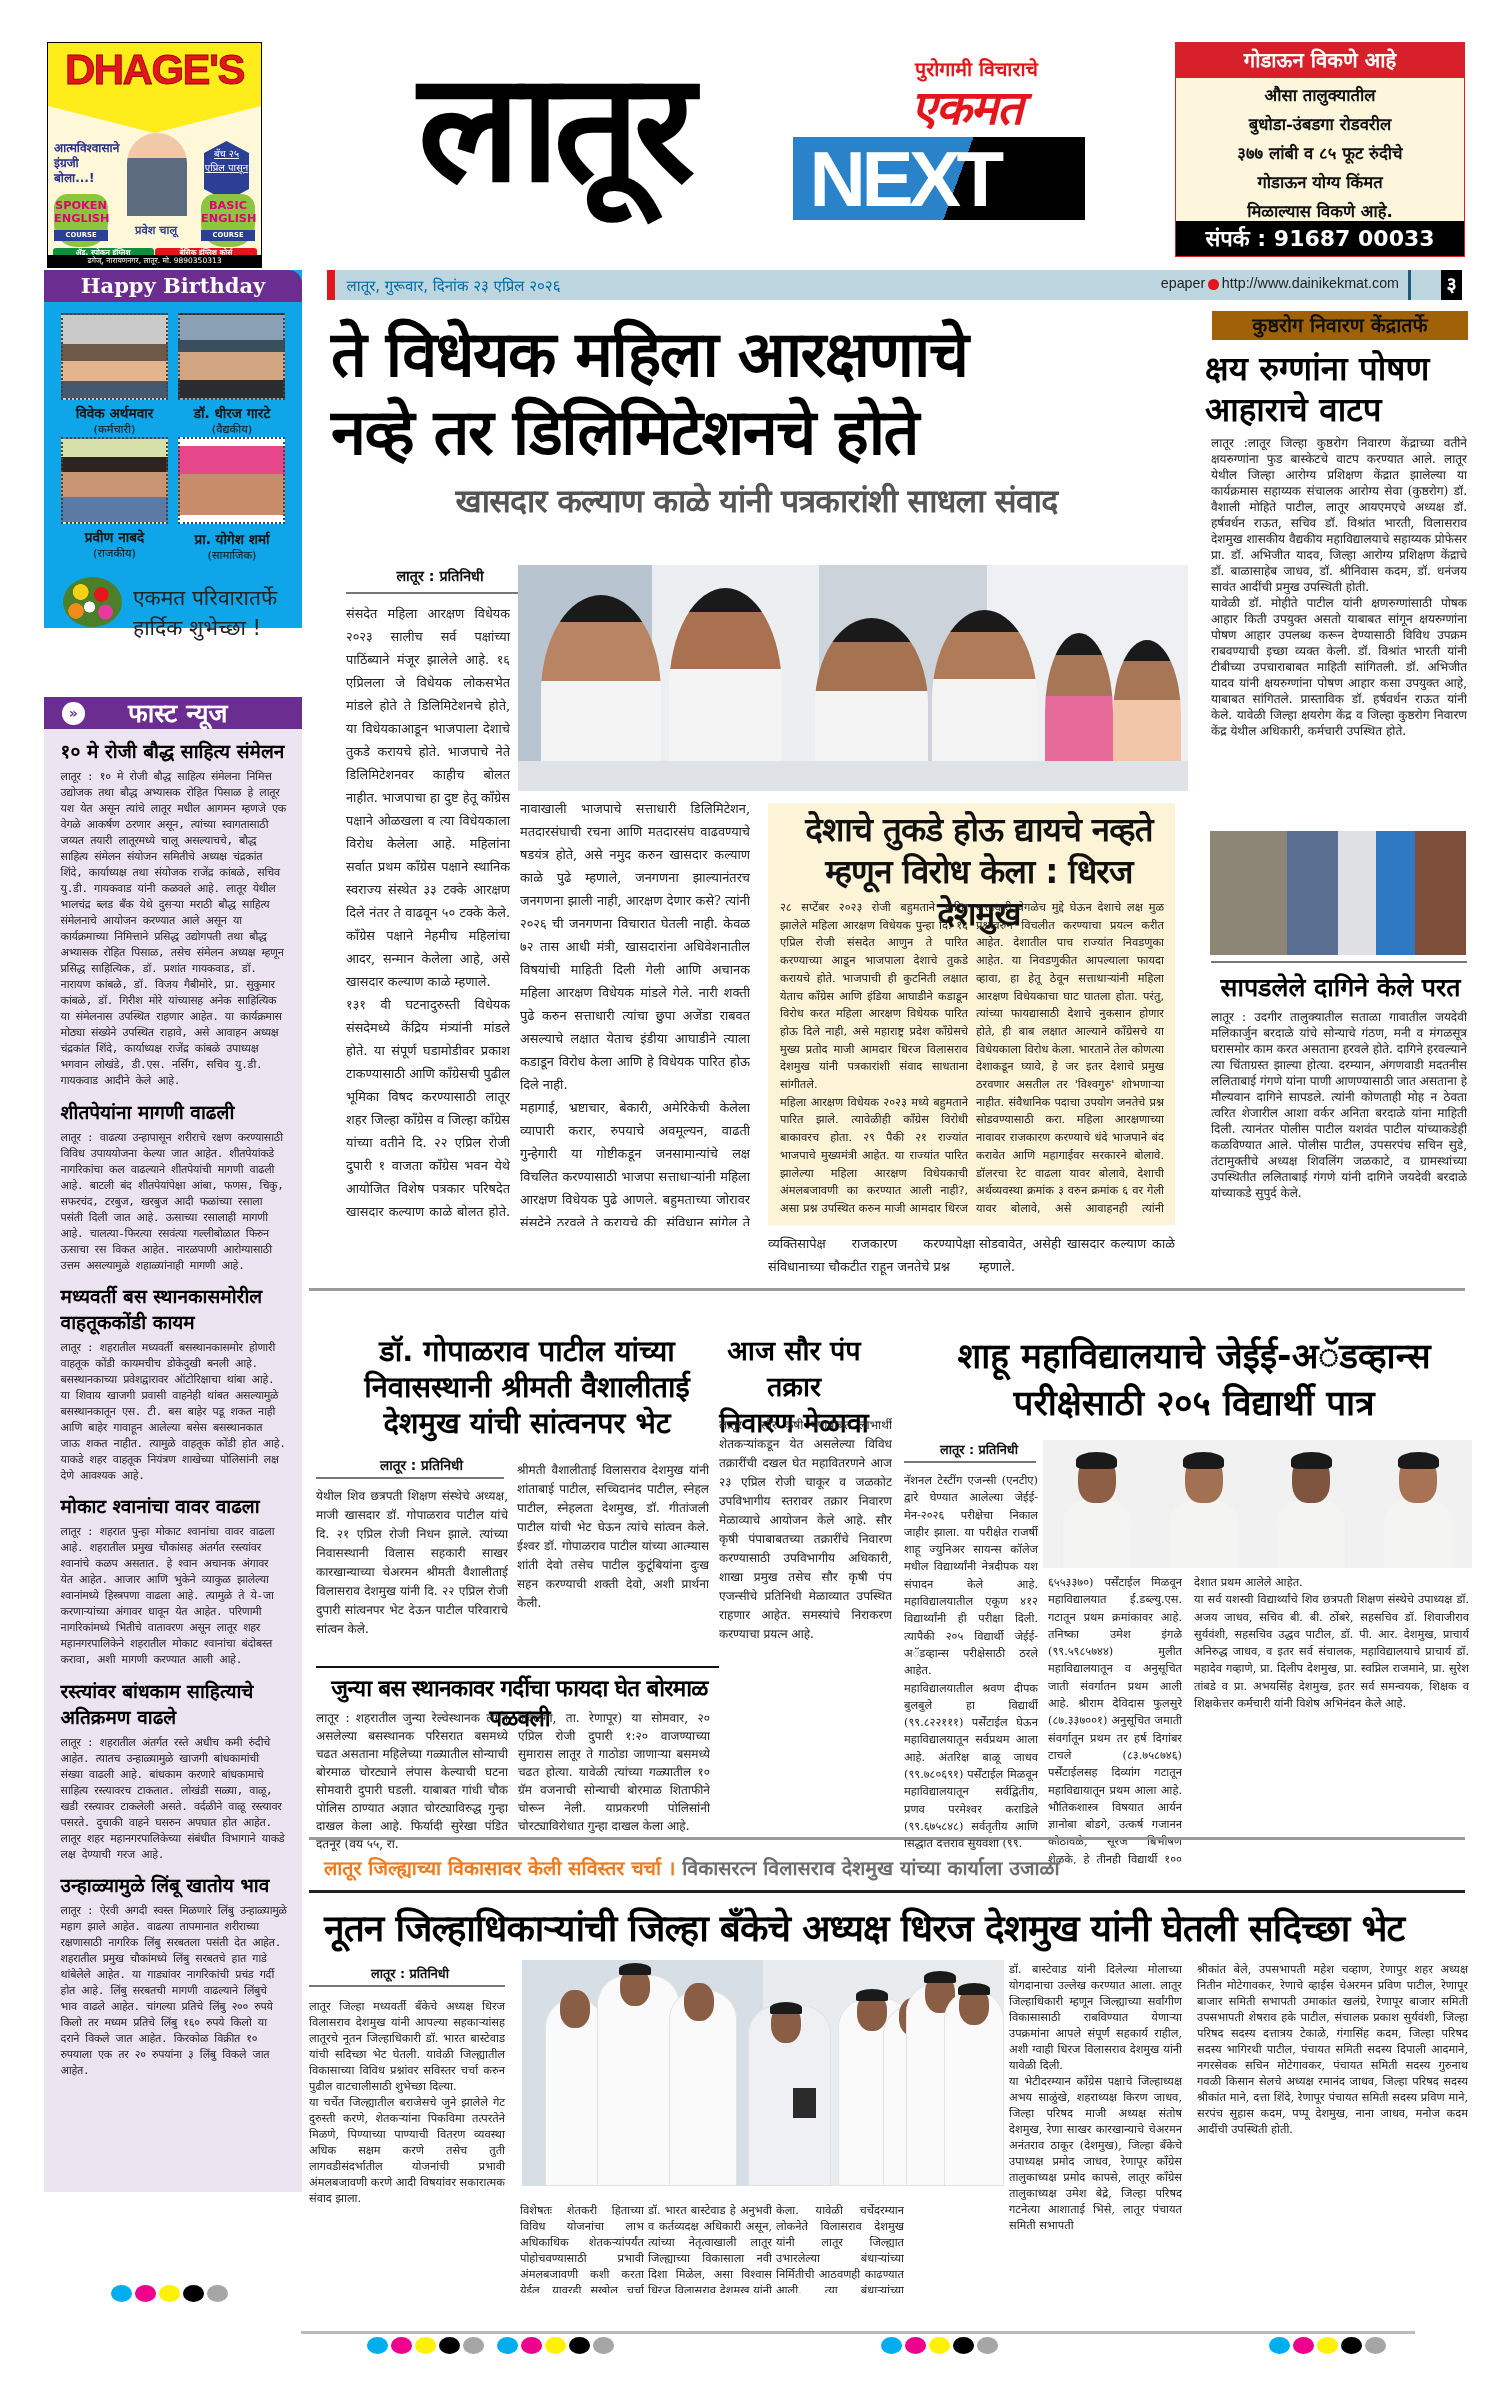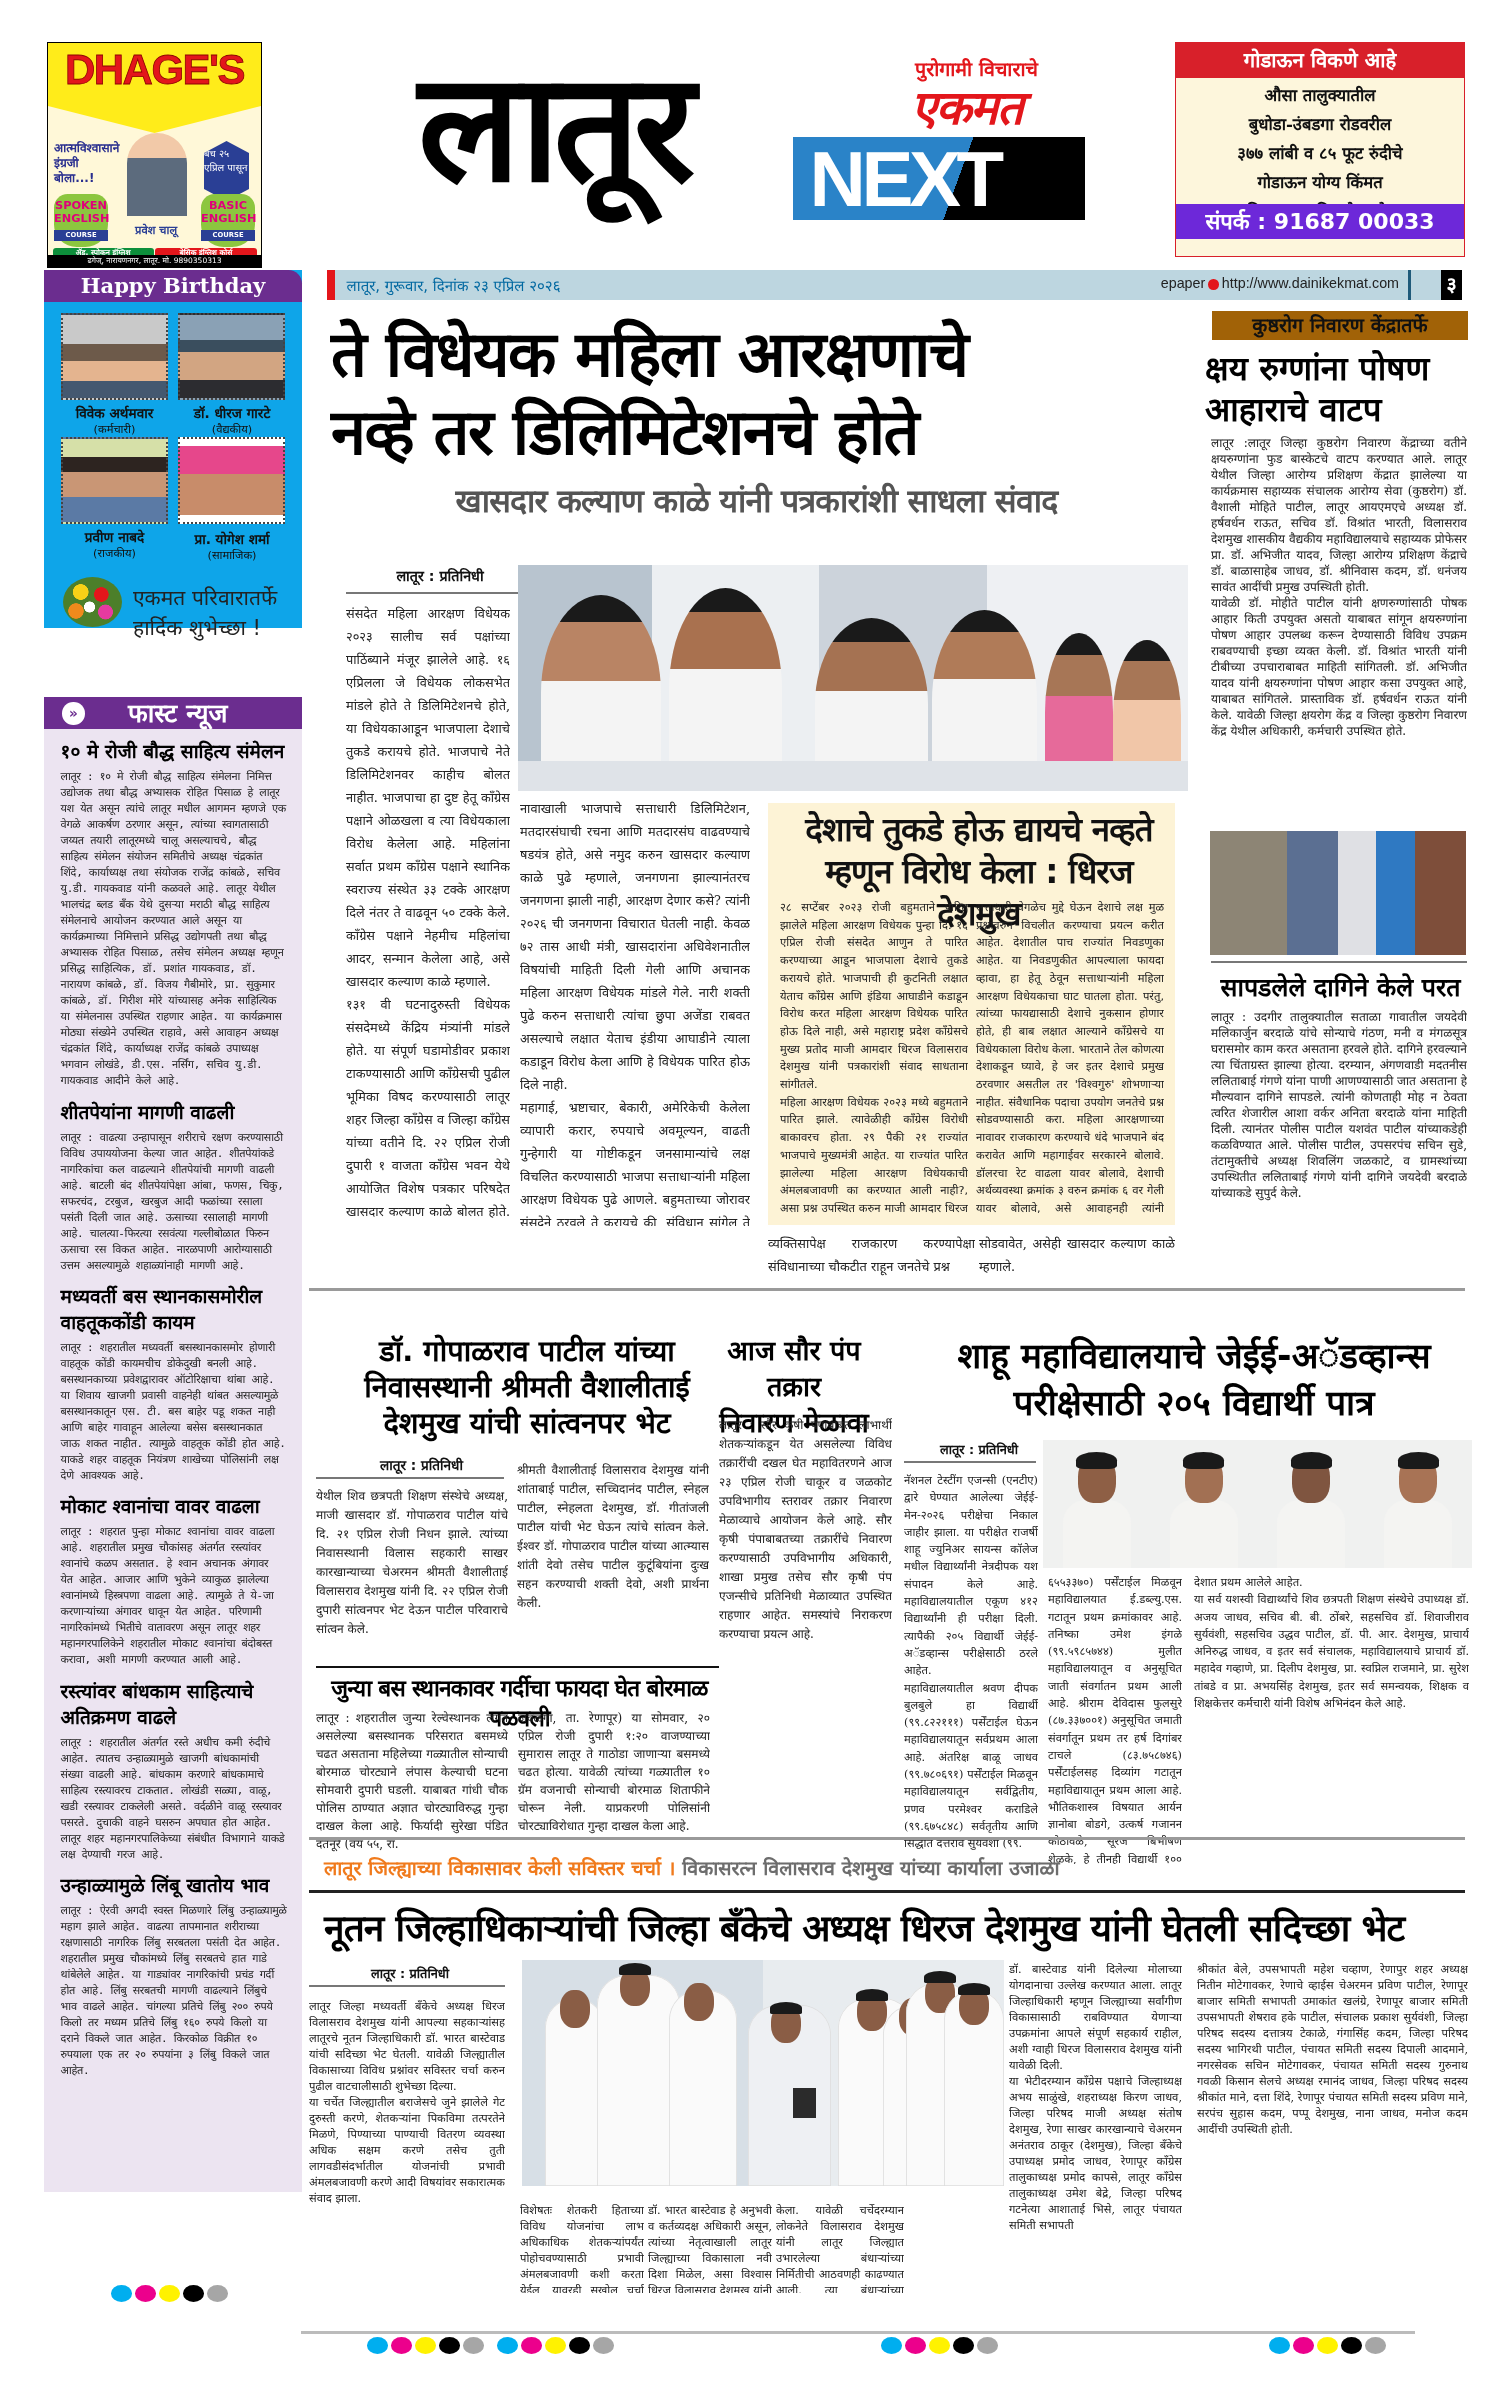--- a/index.html
+++ b/index.html
@@ -13,36 +13,36 @@
   .rule-thin { position: absolute; background: #777; height: 1.5px; }
   .photo { position: absolute; overflow: hidden; }
   .cmyk { position: absolute; display: flex; gap: 3px; }
   .cmyk span { width: 21px; height: 16.6px; border-radius: 50%; display: inline-block; }
 
   
   #dhage { left: 47px; top: 42px; width: 215px; height: 226px; background: #fff8d8; border: 1.5px solid #000; overflow: hidden; }
   #dhage .top { background: #ffec1a; height: 90px; text-align: center; clip-path: polygon(0 0,100% 0,100% 70%,50% 100%,0 70%); }
   #dhage .brand { font-family: Liberation Sans, sans-serif; font-weight: 900; font-size: 42px; color: #e3161b; letter-spacing: -1.5px; line-height: 53px; -webkit-text-stroke: 0.8px #8a0000; }
   #dhage .tag { position:absolute; left:6px; top:98px; width:68px; font-size:12px; font-weight:bold; color:#2a2f8f; line-height:15px; }
-  #dhage .batch { position:absolute; right:12px; top:98px; width:45px; height:60px; background:#2a3f95; color:#fff; font-size:9.8px; line-height:13.6px; padding-top:6px; clip-path: polygon(50% 0,100% 20%,100% 80%,50% 100%,0 80%,0 20%); }
+  #dhage .batch { position:absolute; right:12px; top:98px; width:45px; height:60px; background:#2a3f95; color:#fff; font-size:9.8px; text-align:center; line-height:13.6px; padding-top:6px; clip-path: polygon(50% 0,100% 20%,100% 80%,50% 100%,0 80%,0 20%); text-decoration: underline; }
   #dhage .person { position:absolute; left:79px; top:90px; width:60px; height:83px; background: linear-gradient(#f2c9a8 0 30%, #5c6b7d 30% 100%); border-radius: 30px 30px 0 0; }
   #dhage .course { position:absolute; top:151px; width:54px; height:53px; background:#8cc63f; color:#e0007a; font-weight:900; font-size:11.3px; text-align:center; line-height:13.6px; padding-top:4.5px; border-radius: 13.6px 13.6px 22.6px 22.6px; }
   #dhage .course small { display:block; color:#fff; background:#2a3f95; font-size:6.8px; margin-top:4.5px; line-height:10.5px; }
   #dhage .chips { position:absolute; left:4.5px; top:205px; right:4.5px; display:grid; grid-template-columns:1fr 1fr; gap:1.5px; }
   #dhage .chips span { font-size:7.5px; color:#fff; font-weight:bold; text-align:center; line-height:10.5px; border-radius:3px; }
   #dhage .foot { position:absolute; bottom:0; left:0; right:0; background:#000; color:#fff; font-size:7.5px; text-align:center; line-height:12px; }
   #latur-word { position:absolute; left:151px; top:45px; font-family:"DejaVu Sans", sans-serif; font-weight:900; font-size:151px; line-height:166px; color:#000; letter-spacing:-6px; }
   #tagline { position:absolute; left:915px; top:59px; color:#e3161b; font-size:19.6px; font-weight:bold; line-height:21px; }
   #ekmat { position:absolute; left:911px; top:81px; color:#e3161b; font-size:47px; font-weight:900; font-style:italic; line-height:53px; letter-spacing:-1.5px; }
   #next-logo { position:absolute; left:793px; top:137px; width:292px; height:83px; background: linear-gradient(110deg, #2a83c8 0 56%, #000 56% 100%); color:#fff; font-family:"Liberation Sans", sans-serif; font-weight:900; font-size:78px; line-height:84px; letter-spacing:-4.5px; padding-left:16.6px; }
 
   #godown { left: 1175px; top: 42px; width: 290px; height: 215px; border: 1.5px solid #d8202a; background:#fdf6dc; text-align:center; }
   #godown .head { background:#d8202a; color:#fff; font-size:20.3px; font-weight:900; line-height:35px; }
   #godown .txt { font-size:16.6px; font-weight:bold; line-height:29px; color:#111; padding-top:3px; }
-  #godown .foot { position:absolute; left:0; right:0; bottom:17px; background:#6d28d9; color:#fff; font-size:22px; font-weight:900; line-height:35px; }
+  #godown .foot { position:absolute; left:0; right:0; bottom:0; background:#000000; color:#fff; font-size:22px; font-weight:900; line-height:35px; }
 
   
   #datebar { left: 327px; top: 270px; width: 1122px; height: 30px; background: #bdd6e0; }
   #datebar .red { position:absolute; left:0; top:0; width:7.5px; height:30px; background:#e3161b; }
   #datebar .date { position:absolute; left:19.6px; top:4.5px; font-size:15px; color:#0369a1; }
   #datebar .ep { position:absolute; right:50px; top:5.3px; font-size:14.3px; color:#222; font-family:"Liberation Sans", sans-serif; }
   #datebar .ep .dot { display:inline-block; width:10.5px; height:10.5px; background:#e3161b; border-radius:50%; vertical-align:middle; margin:0 3px; }
   #datebar .sep { position:absolute; right:38px; top:0; width:3px; height:30px; background:#1f5a7a; }
   #pageno { left:1441px; top:270px; width:21px; height:30px; background:#000; color:#fff; font-size:19.6px; text-align:center; line-height:30px; font-weight:bold; }
 

